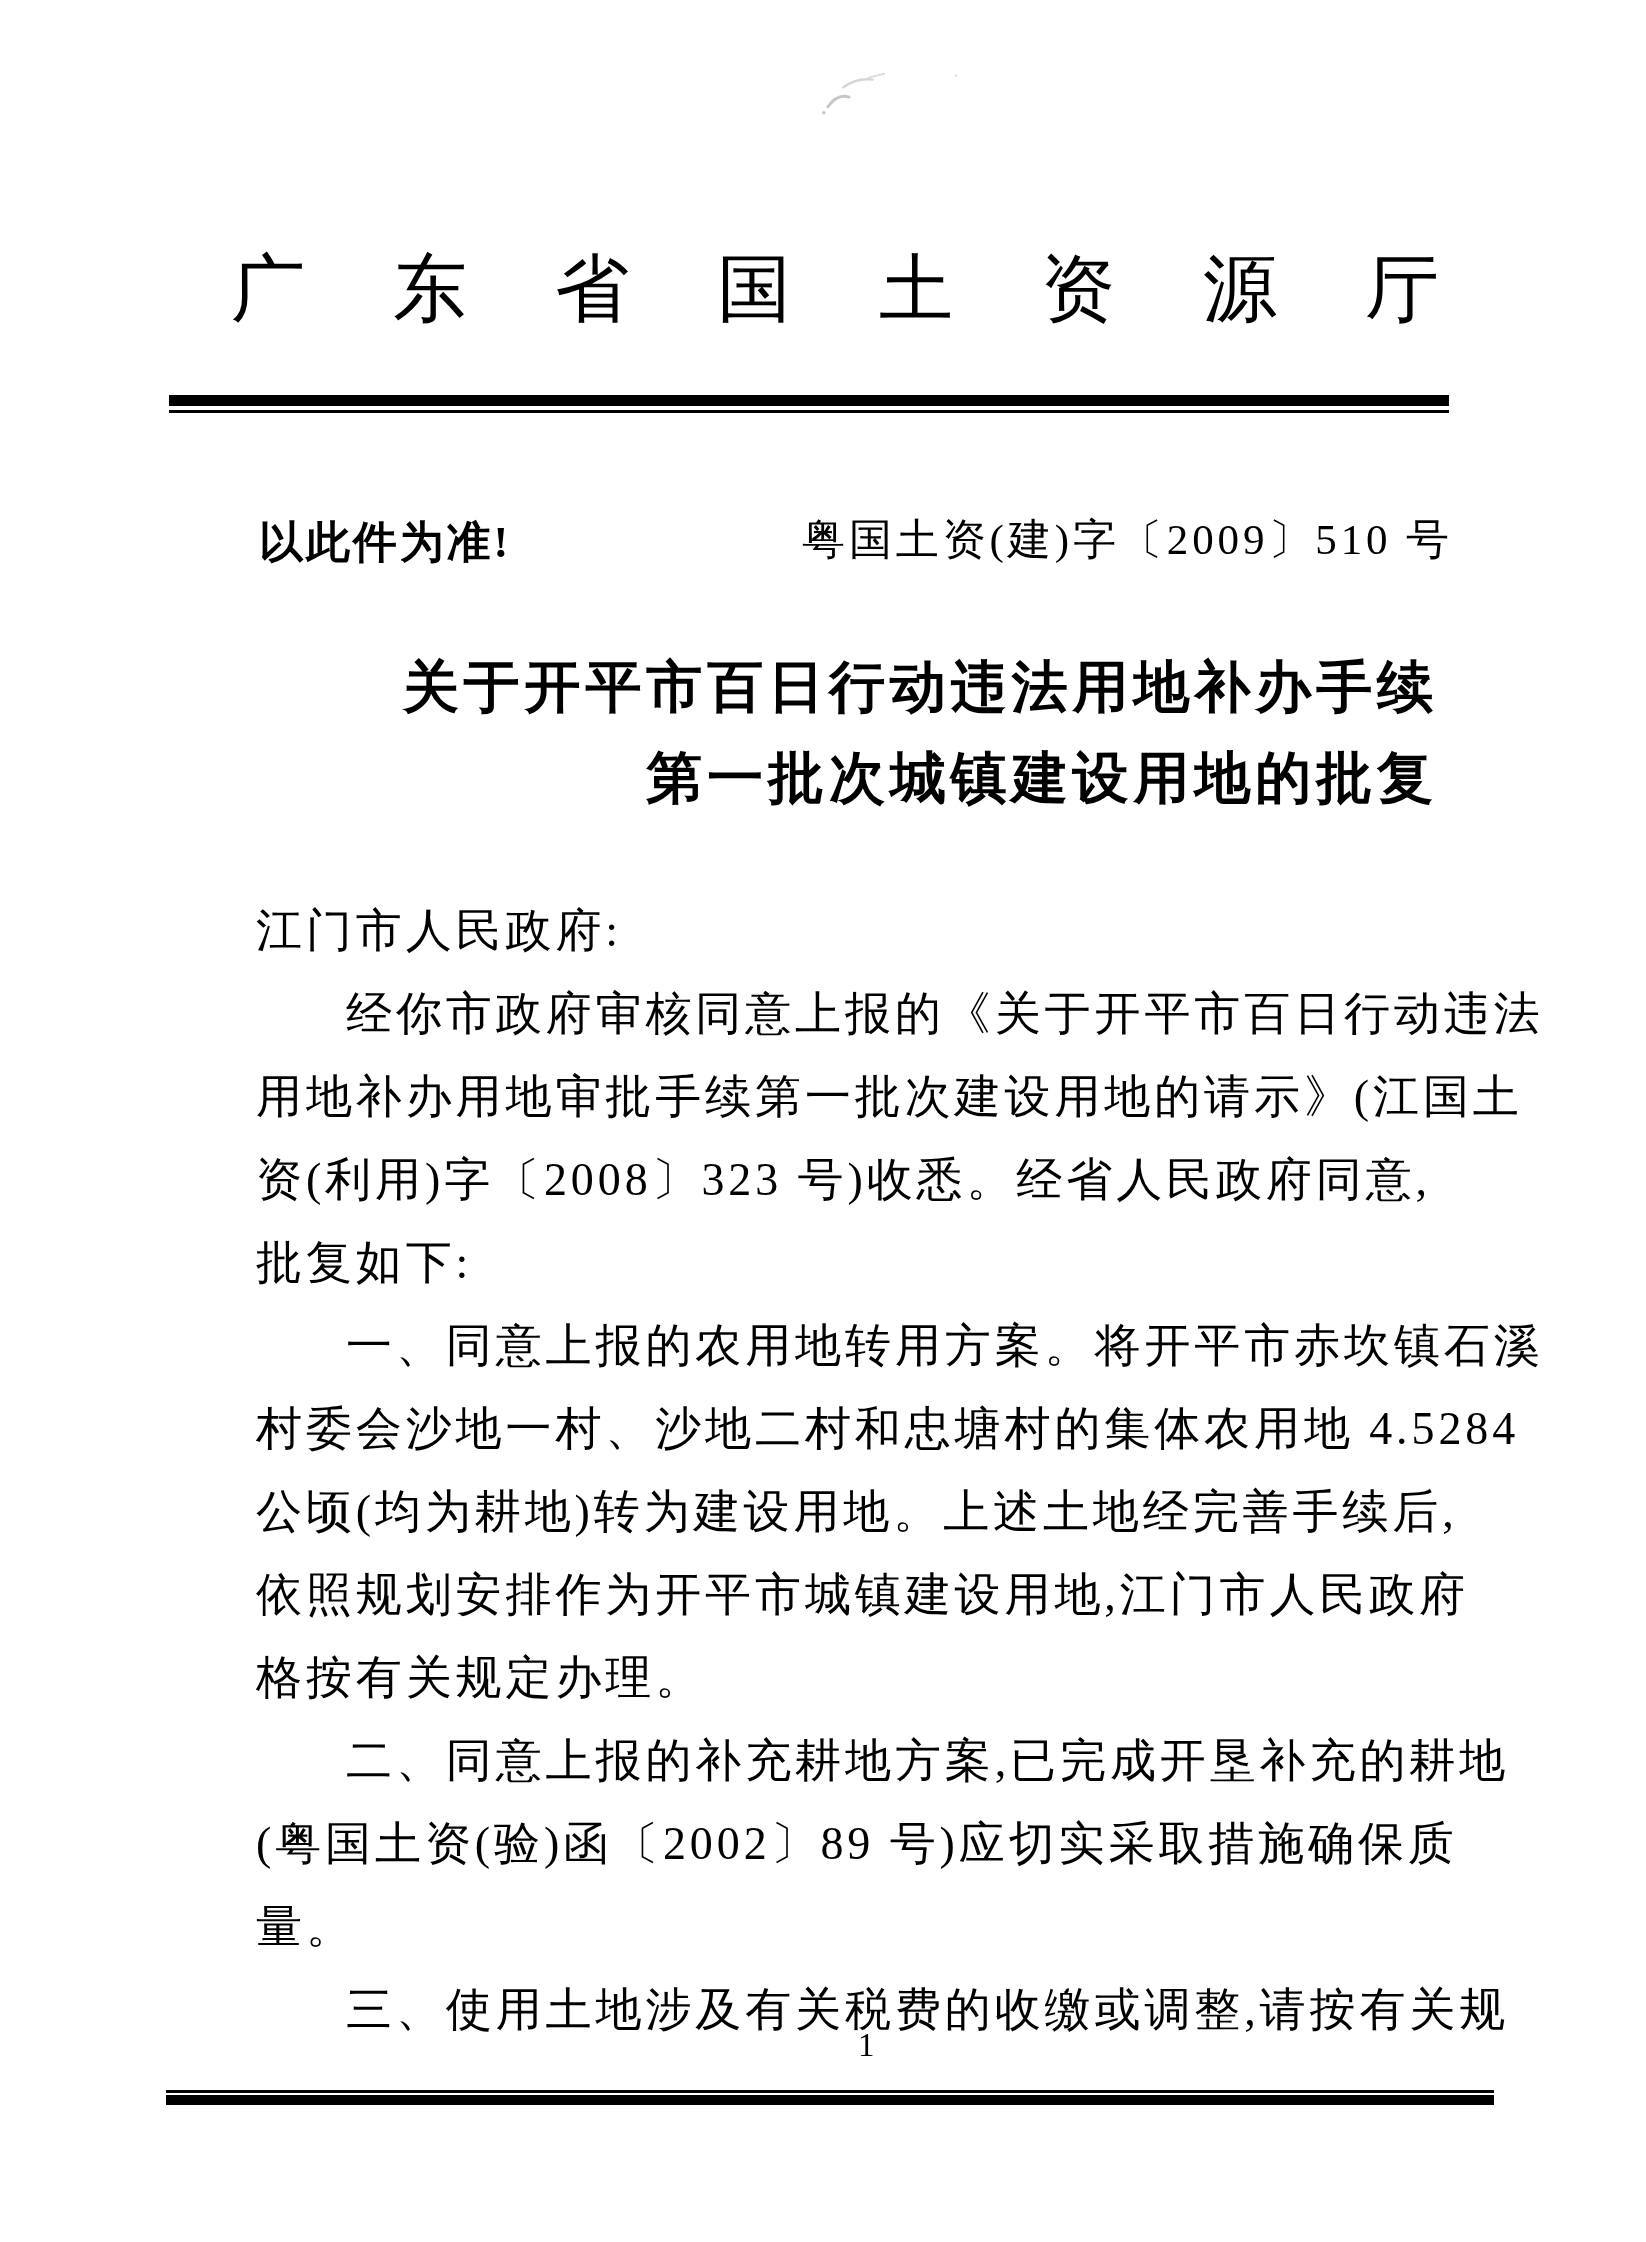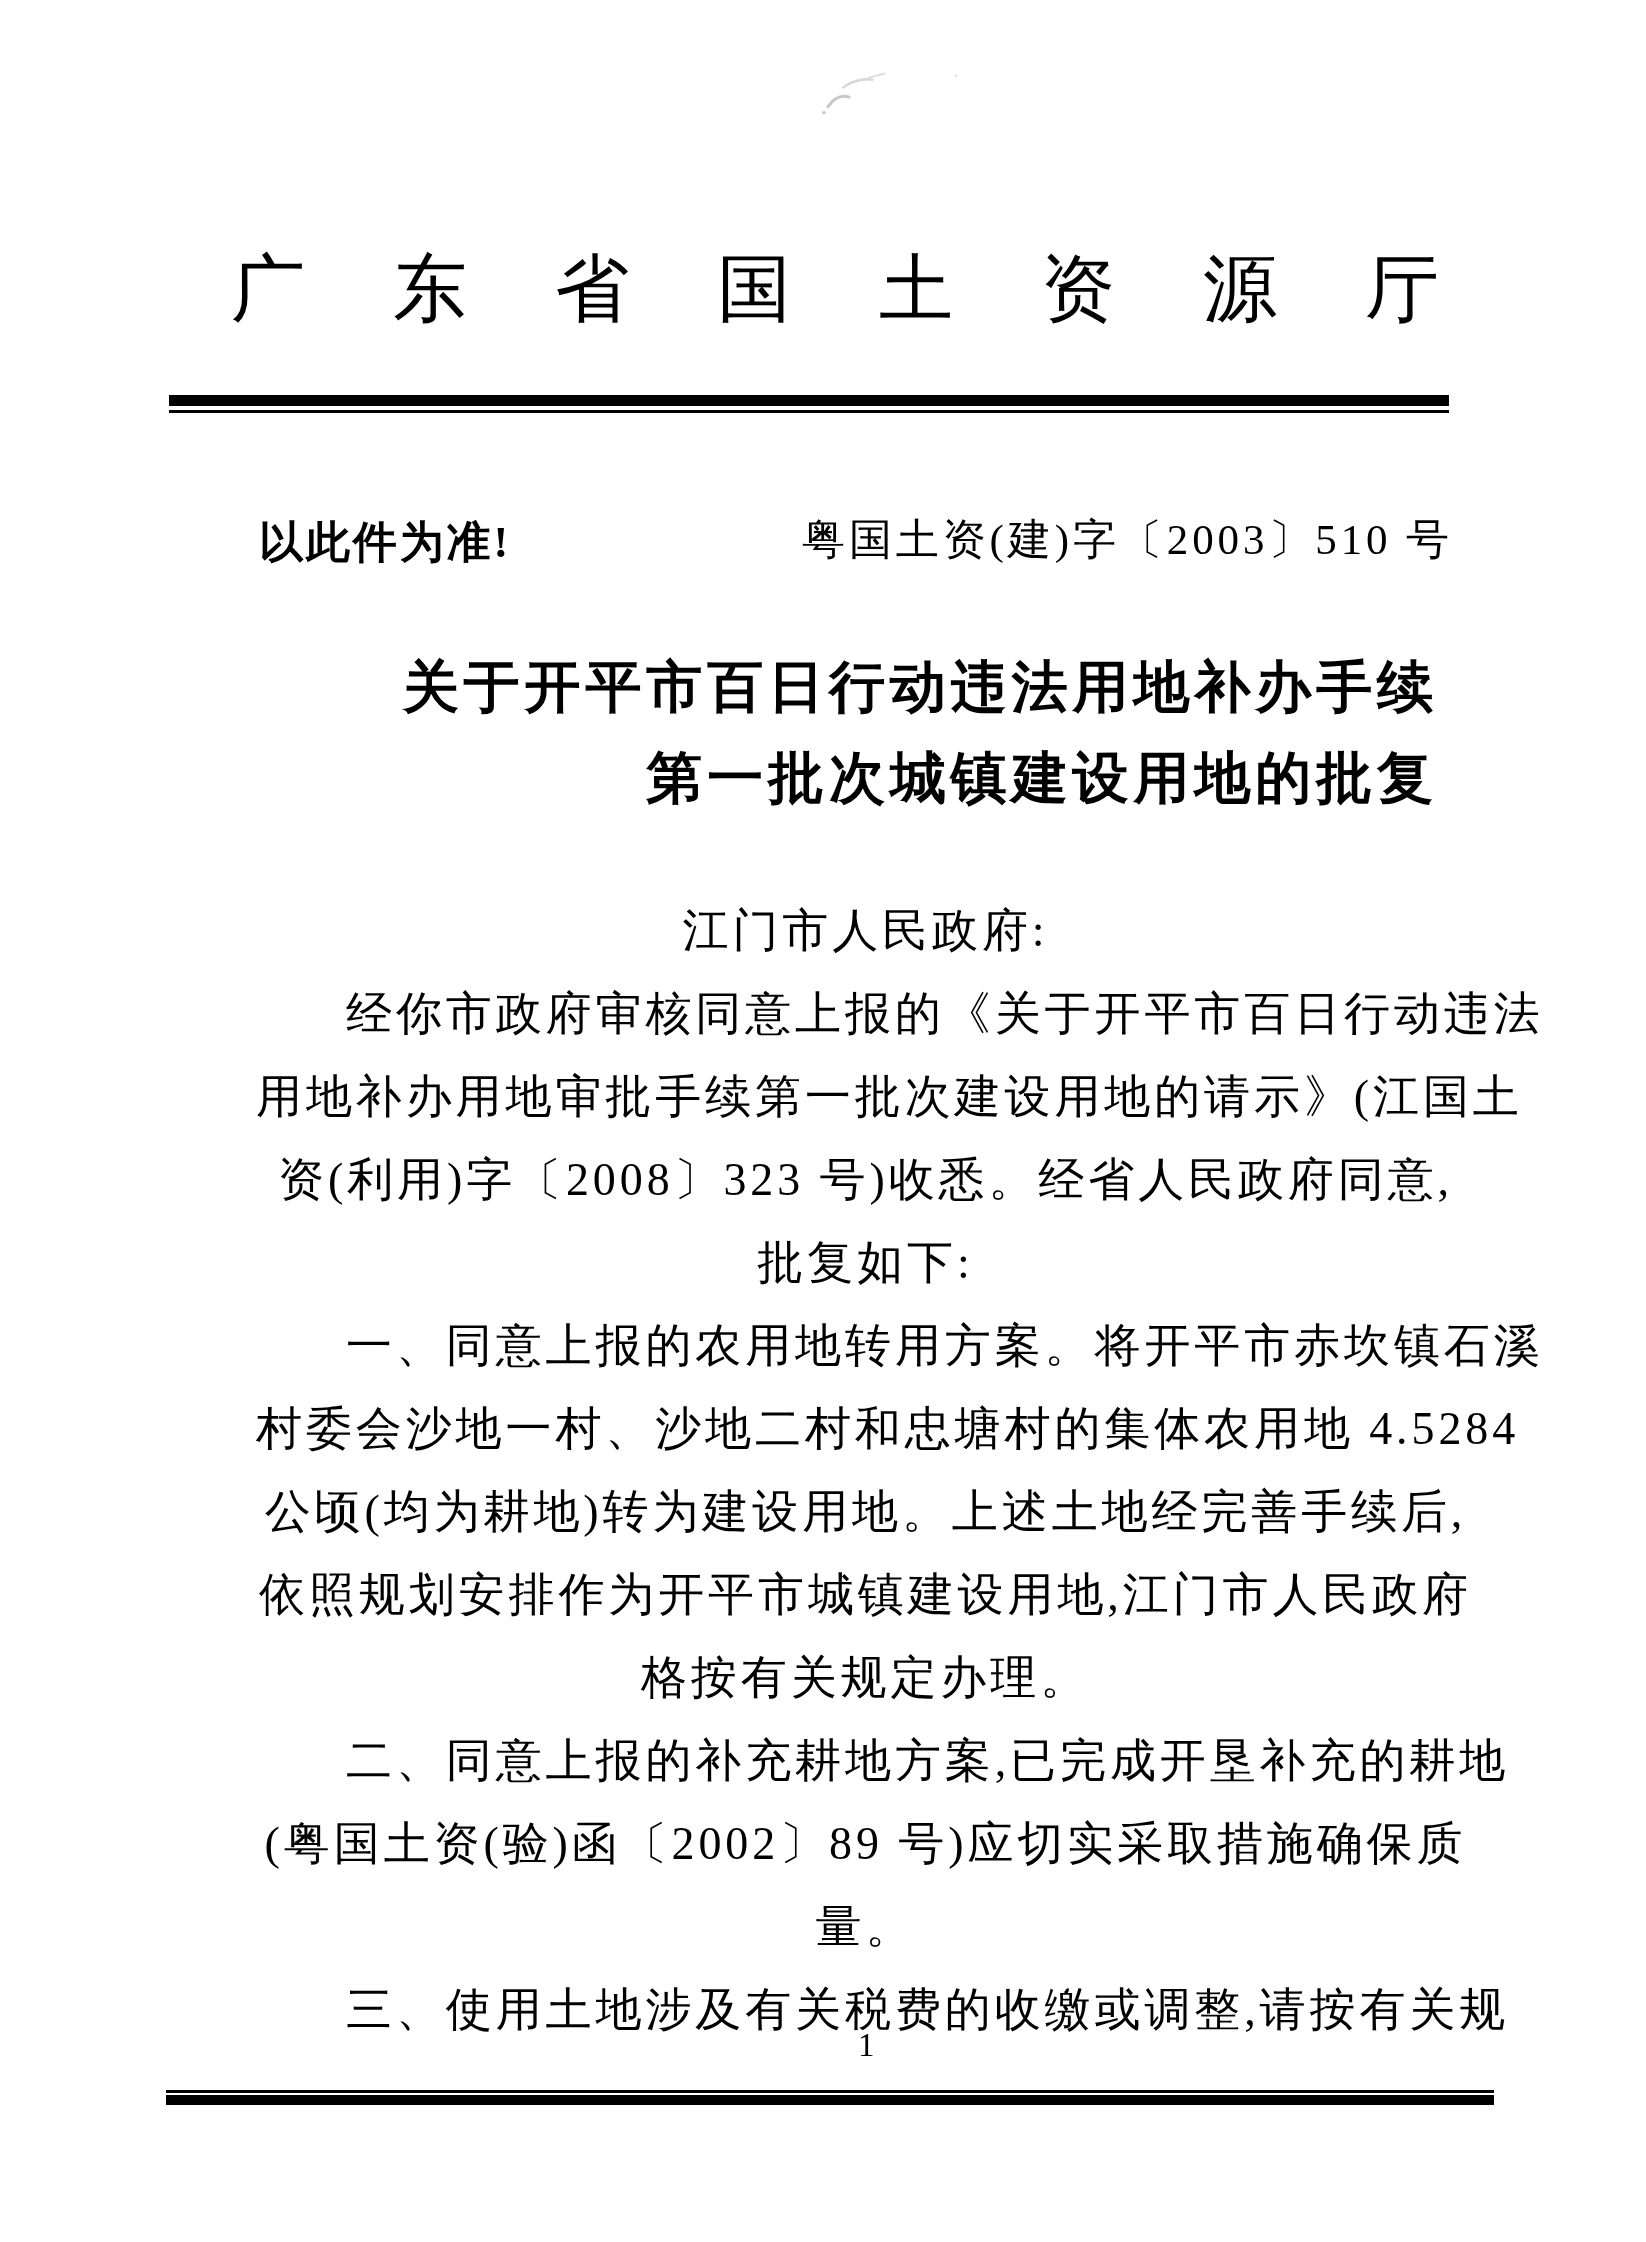--- a/index.html
+++ b/index.html
@@ -82,21 +82,21 @@
   .body-block {
     position: absolute;
     left: 256px;
     top: 889px;
     width: 1219px;
     font-size: 46px;
     line-height: 83px;
     letter-spacing: 3.9px;
     white-space: nowrap;
   }
-  .body-line { height: 83px; text-align: center; }
+  .body-line { height: 83px; }
   .body-line.indent { padding-left: 90px; }
   
   .page-number {
     position: absolute;
     left: 858px;
     top: 2029px;
     font-size: 33px;
     line-height: 1;
   }
   
@@ -139,21 +139,21 @@
     <circle cx="160" cy="10" r="1.4" fill="#cfcfcf"></circle>
   </svg>
 
   <div class="agency-title">广东省国土资源厅</div>
 
   <div class="rule-top-thick"></div>
   <div class="rule-top-thin"></div>
 
   <div class="stamp-note">以此件为准!</div>
 
-  <div class="doc-number">粤国土资(建)字〔2003〕510 号</div>
+  <div class="doc-number">粤国土资(建)字〔2009〕510 号</div>
 
   <div class="doc-title line1">关于开平市百日行动违法用地补办手续</div>
   <div class="doc-title line2">第一批次城镇建设用地的批复</div>
 
   <div class="body-block">
     <div class="body-line">江门市人民政府:</div>
     <div class="body-line indent">经你市政府审核同意上报的《关于开平市百日行动违法</div>
     <div class="body-line">用地补办用地审批手续第一批次建设用地的请示》(江国土</div>
     <div class="body-line">资(利用)字〔2008〕323 号)收悉。经省人民政府同意,</div>
     <div class="body-line">批复如下:</div>

